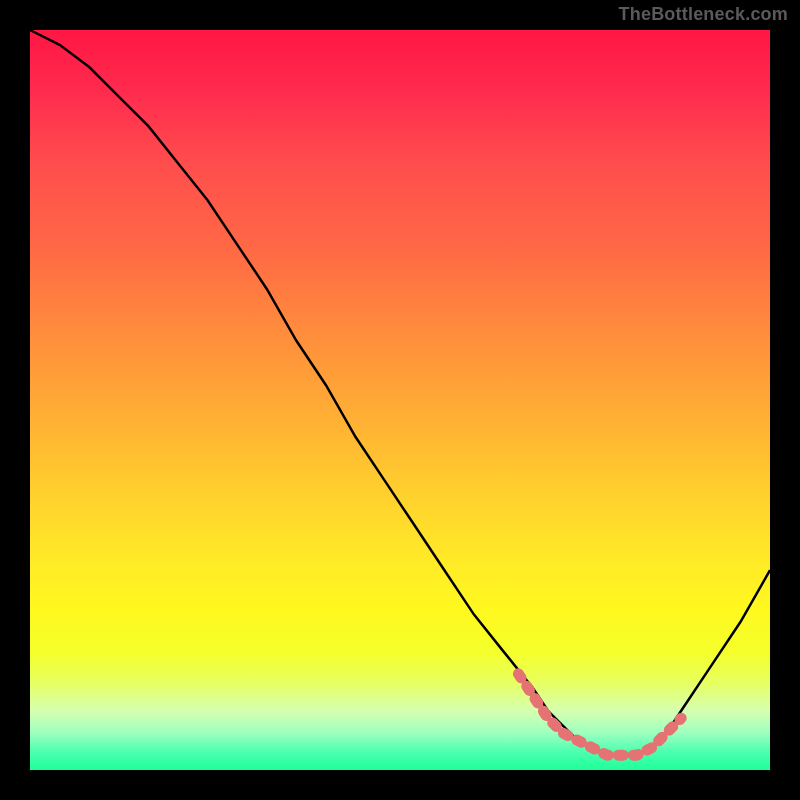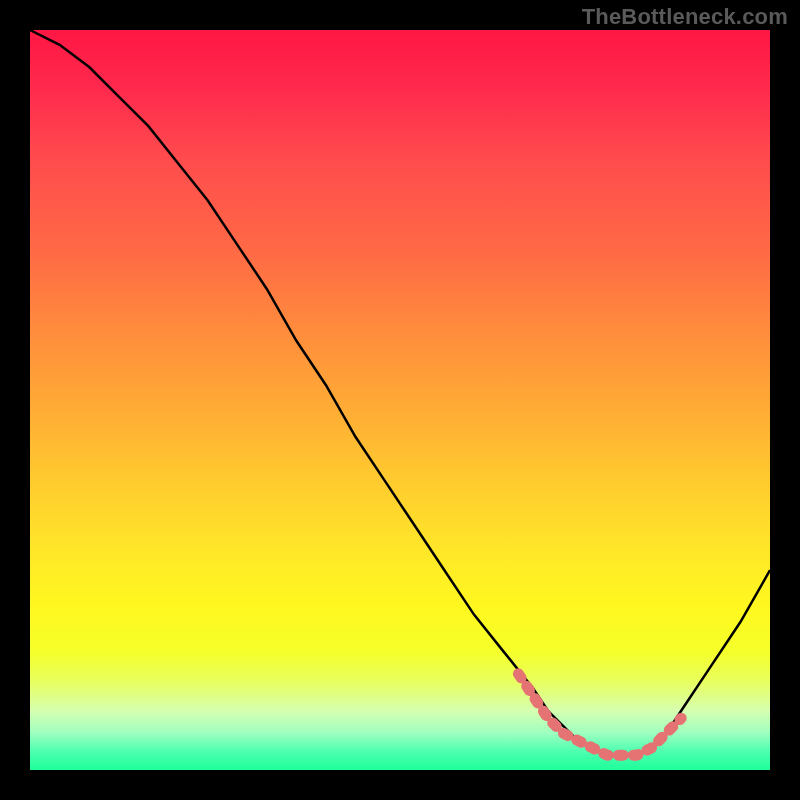--- a/index.html
+++ b/index.html
@@ -3,21 +3,21 @@
 <meta charset="utf-8">
 <style>
   * { margin: 0; padding: 0; box-sizing: border-box; }
   html, body { width: 800px; height: 800px; background: #000; overflow: hidden; }
   .wrap { position: relative; width: 800px; height: 800px; }
   .attribution {
     position: absolute;
     top: 4px;
     right: 12px;
     font-family: Arial, Helvetica, sans-serif;
-    font-size: 22px;
+    font-size: 18px;
     font-weight: 600;
     color: #5a5a5a;
     letter-spacing: 0.2px;
   }
   .plot {
     position: absolute;
     left: 30px;
     top: 30px;
     width: 740px;
     height: 740px;

